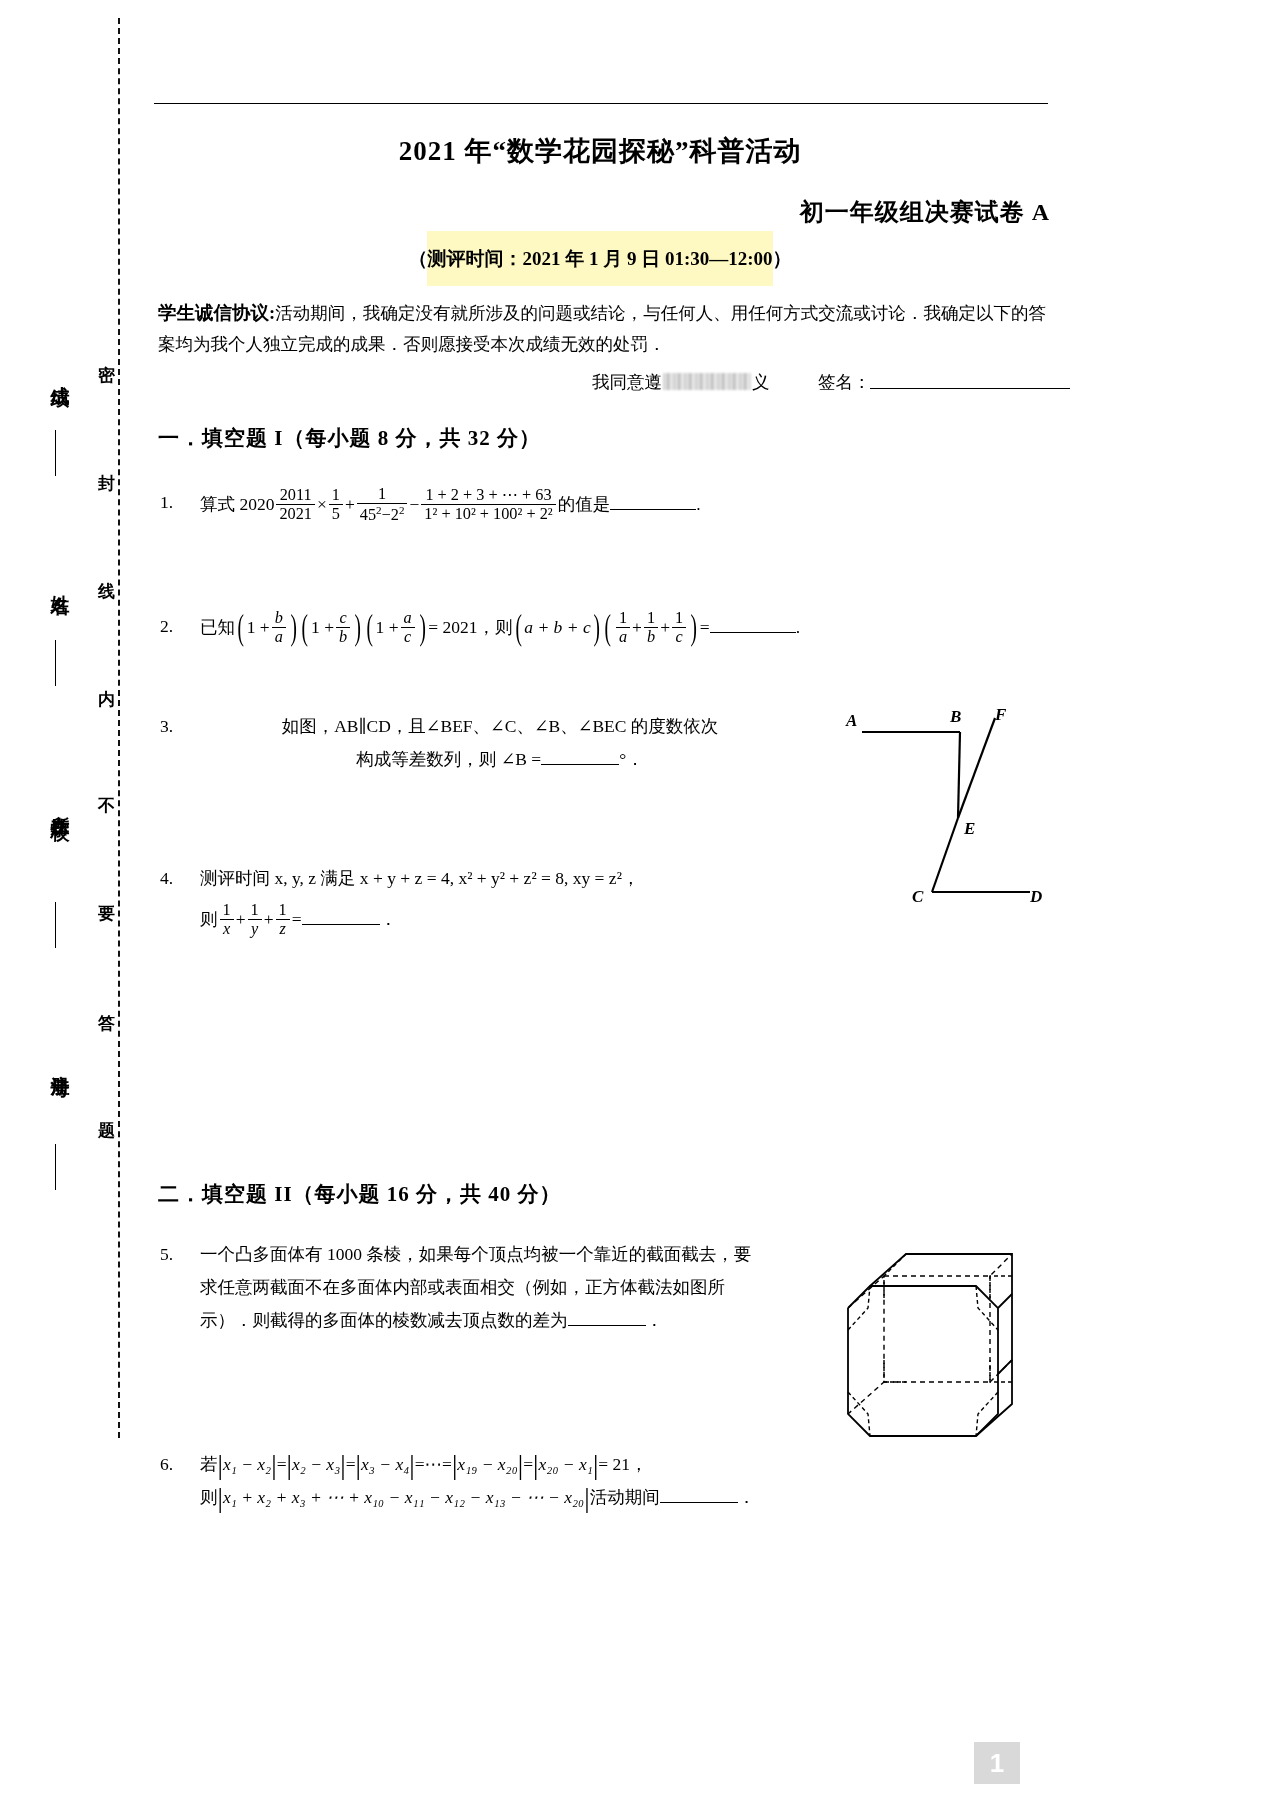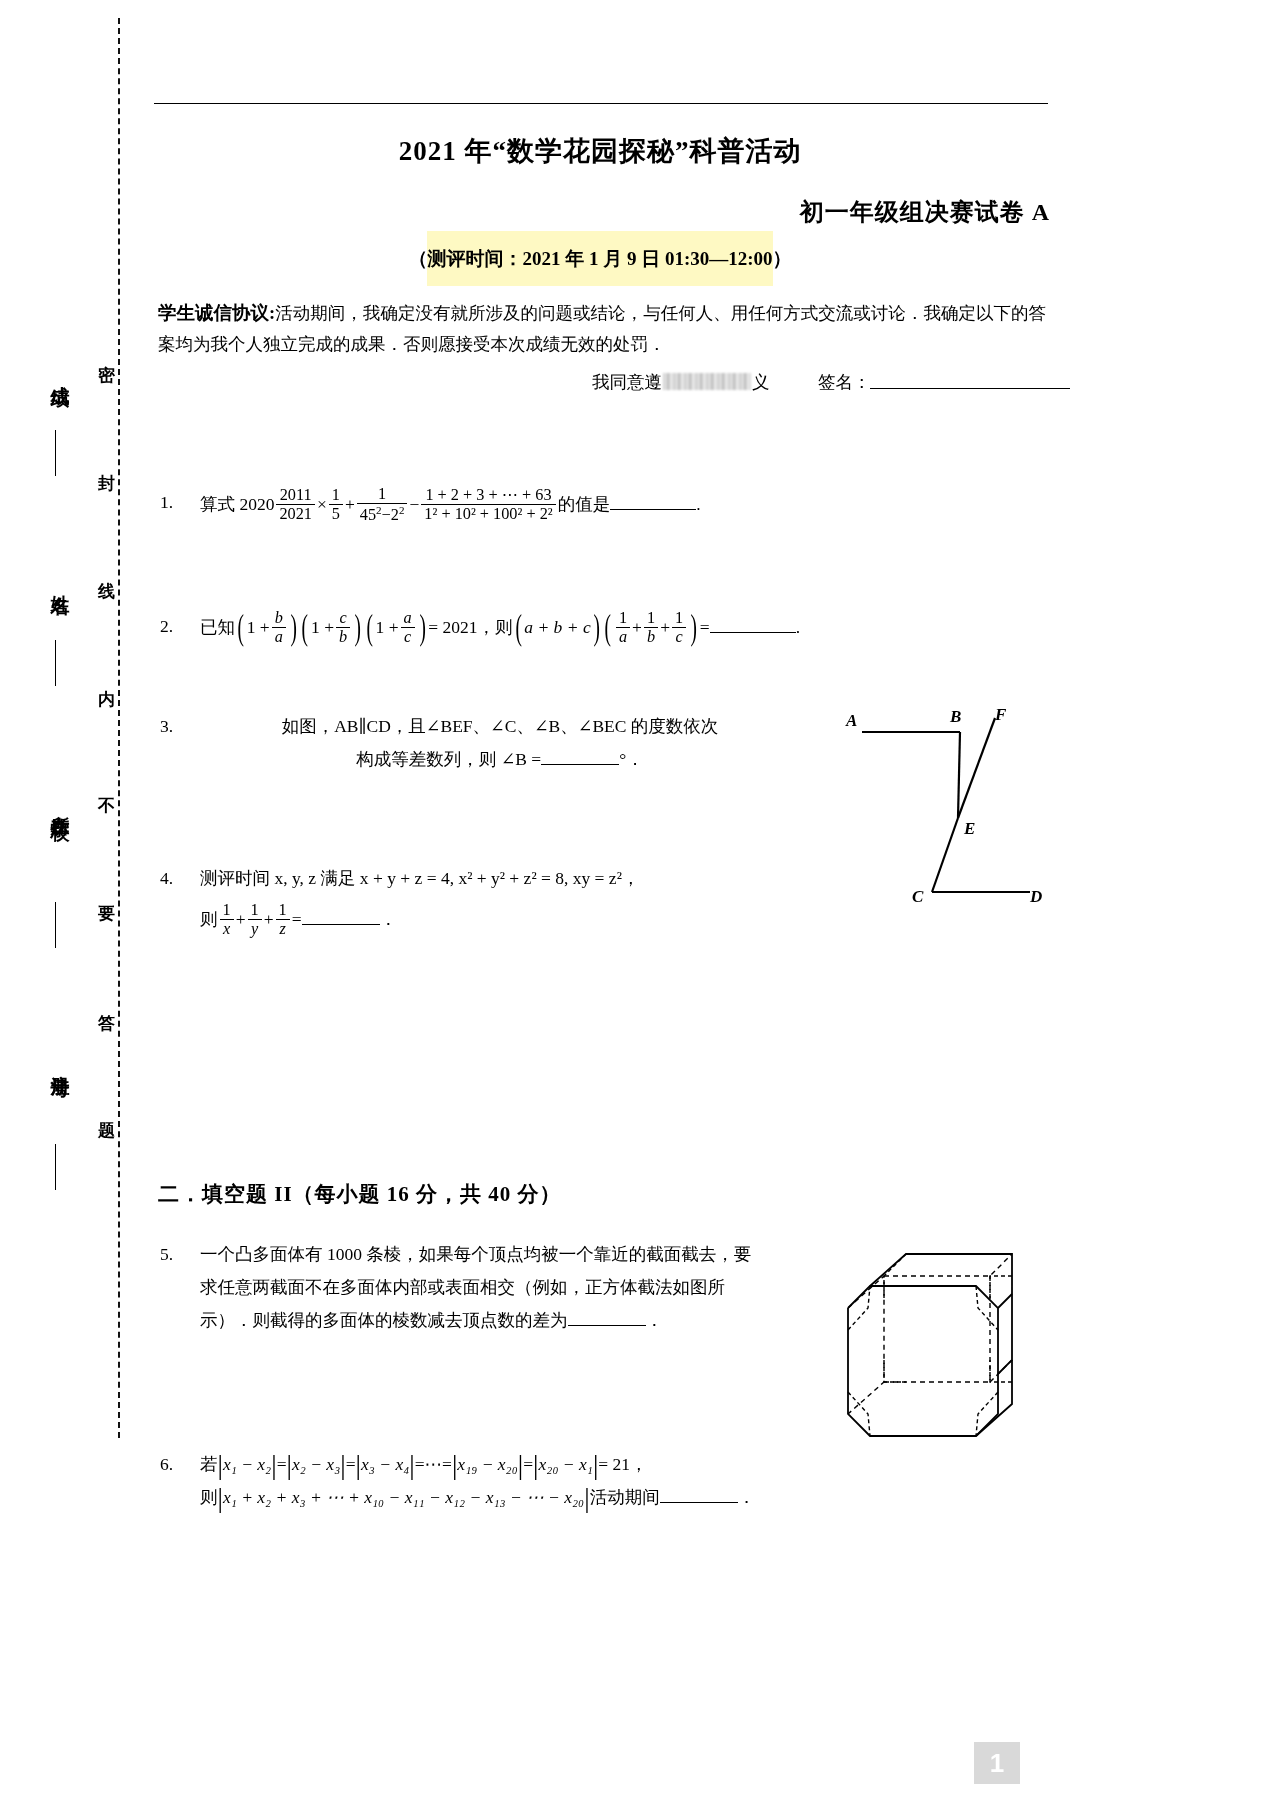--- a/index.html
+++ b/index.html
@@ -185,20 +185,21 @@
     <b>学生诚信协议:</b><span>活动期间，我确定没有就所涉及的问题或结论，与任何人、用任何方式交流或讨论．我确定以下的答案均为我个人独立完成的成果．否则愿接受本次成绩无效的处罚．</span>
   </div>
 
   <div class="consent-row">
     <span class="consent-inner">
       <span>我同意遵</span><span class="blurred"></span><span>义</span>
       <span class="sign-label">签名：</span><span class="sign-line"></span>
     </span>
   </div>
 
+  <div class="section-head" id="sec1">一．填空题 I（每小题 8 分，共 32 分）</div>
 
   <div class="qitem" style="top:486px; left:0; width:900px;">
     <span class="qnum">1.</span>
     <span class="qbody">
       <span>算式</span>
       <span class="mu">2020</span><span class="frac"><span class="num">2011</span><span class="den">2021</span></span><span>×</span><span class="frac"><span class="num">1</span><span class="den">5</span></span><span>+</span><span class="frac"><span class="num">1</span><span class="den"><span>45</span><sup>2</sup><span>−</span><span>2</span><sup>2</sup></span></span><span>−</span><span class="frac"><span class="num">1 + 2 + 3 + ⋯ + 63</span><span class="den">1² + 10² + 100² + 2²</span></span><span>的值是</span><span class="blank"></span>.
     </span>
   </div>
 
   <div class="qitem" style="top:610px; left:0; width:900px;">

